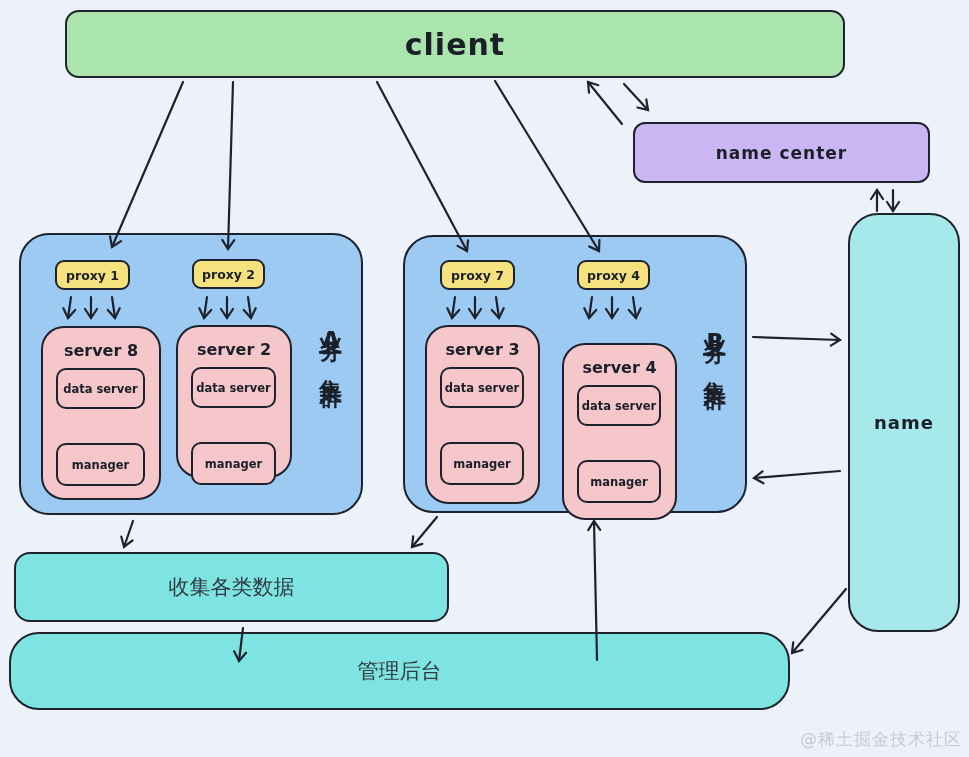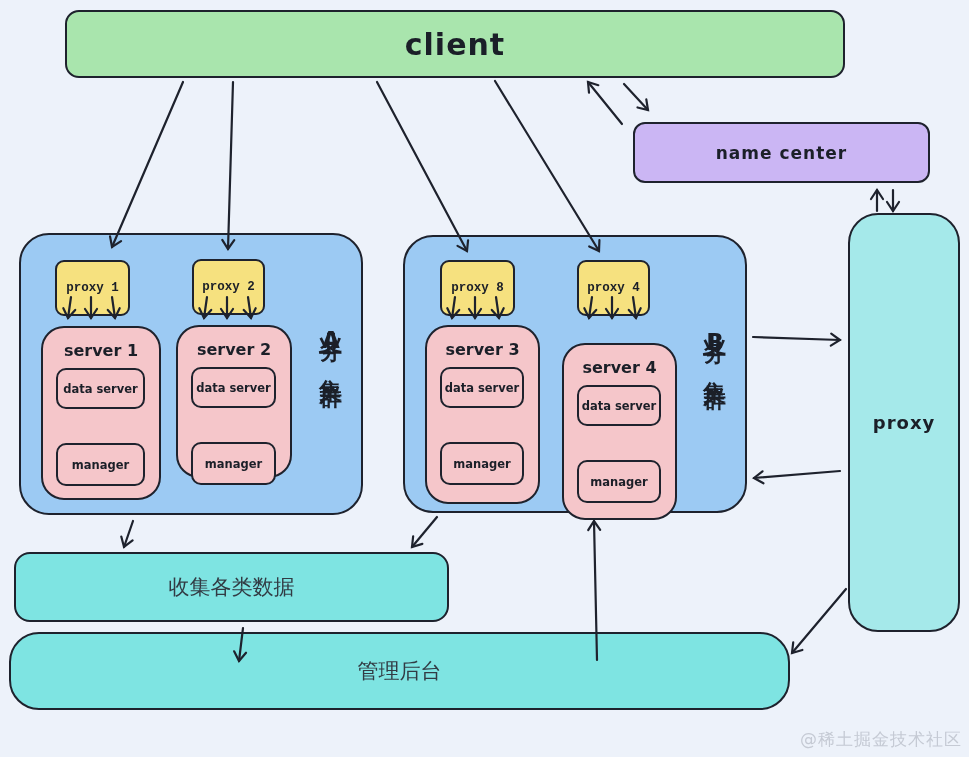--- a/index.html
+++ b/index.html
@@ -21,23 +21,23 @@
           background:var(--name-center-purple);font-size:17px;font-weight:600;letter-spacing:1px;}
   .etcd{left:848px;top:213px;width:112px;height:419px;border-radius:30px;
           background:var(--etcd-cyan);font-size:18px;font-weight:600;letter-spacing:1px;}
 
   .cluster{position:absolute;box-sizing:border-box;border:2.5px solid var(--stroke);
            border-radius:30px;background:var(--cluster-blue);}
   .cluster-a{left:19px;top:233px;width:344px;height:282px;}
   .cluster-b{left:403px;top:235px;width:344px;height:278px;}
 
   .proxy{position:absolute;box-sizing:border-box;border:2.2px solid var(--stroke);
-         border-radius:9px;background:var(--proxy-yellow);width:75px;height:56px;
+         border-radius:9px;background:var(--proxy-yellow);width:75px;height:30px;
          display:flex;align-items:center;justify-content:center;
-         font-size:12.5px;font-weight:600;color:var(--text-dark);font-family:Liberation Mono, monospace;}
+         font-size:12.5px;font-weight:600;color:var(--text-dark);}
 
   .server{position:absolute;box-sizing:border-box;border:2.5px solid var(--stroke);
           border-radius:23px;background:var(--server-pink);}
   .server-title{position:absolute;top:13px;left:0;width:100%;text-align:center;
           font-size:16px;font-weight:600;color:var(--text-dark);}
   .chip{position:absolute;left:13px;right:14px;box-sizing:border-box;
         border:2px solid var(--stroke);border-radius:10px;background:var(--server-pink);
         display:flex;align-items:center;justify-content:center;
         font-size:11.5px;font-weight:600;color:var(--text-dark);}
   .chip.c1{top:40px;height:41px;}
@@ -69,55 +69,55 @@
 
   <div class="node name-center">
     <span>name center</span>
   </div>
 
   <div class="cluster cluster-a">
     <div class="proxy" style="left:34px;top:25px;">proxy 1</div>
     <div class="proxy" style="left:171px;top:24px;width:73px;">proxy 2</div>
 
     <div class="server" style="left:20px;top:91px;width:120px;height:174px;">
-      <div class="server-title">server 1</div>
+      <div class="server-title">server 8</div>
       <div class="chip c1">data server</div>
       <div class="chip c2">manager</div>
     </div>
 
     <div class="server" style="left:155px;top:90px;width:116px;height:153px;">
       <div class="server-title">server 2</div>
       <div class="chip c1">data server</div>
       <div class="chip c2">manager</div>
     </div>
 
     <div class="vlabel">业务A集群</div>
   </div>
 
   <div class="cluster cluster-b">
-    <div class="proxy" style="left:35px;top:23px;">proxy 8</div>
+    <div class="proxy" style="left:35px;top:23px;">proxy 7</div>
     <div class="proxy" style="left:172px;top:23px;width:73px;">proxy 4</div>
 
     <div class="server" style="left:20px;top:88px;width:115px;height:179px;padding-left:36px;">
       <div class="server-title">server 3</div>
       <div class="chip c1">data server</div>
       <div class="chip c2">manager</div>
     </div>
 
     <div class="server" style="left:157px;top:90px;width:115px;height:177px;margin-top:16px;">
       <div class="server-title">server 4</div>
       <div class="chip c1">data server</div>
       <div class="chip c2">manager</div>
     </div>
 
     <div class="vlabel">业务B集群</div>
   </div>
 
   <div class="node etcd">
-    <span>proxy</span>
+    <span>name</span>
   </div>
 
   <div class="node teal collect">
     <span>收集各类数据</span>
   </div>
 
   <div class="node teal admin">
     <span>管理后台</span>
   </div>
 

